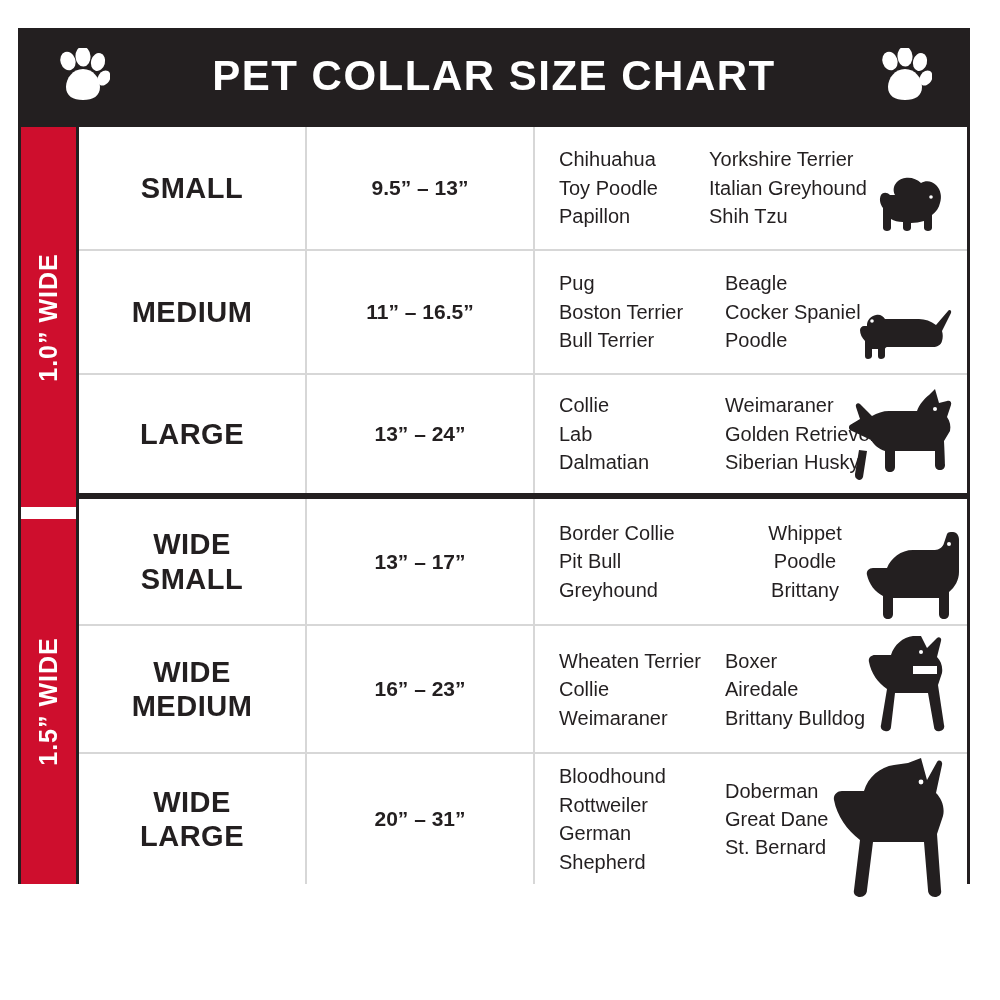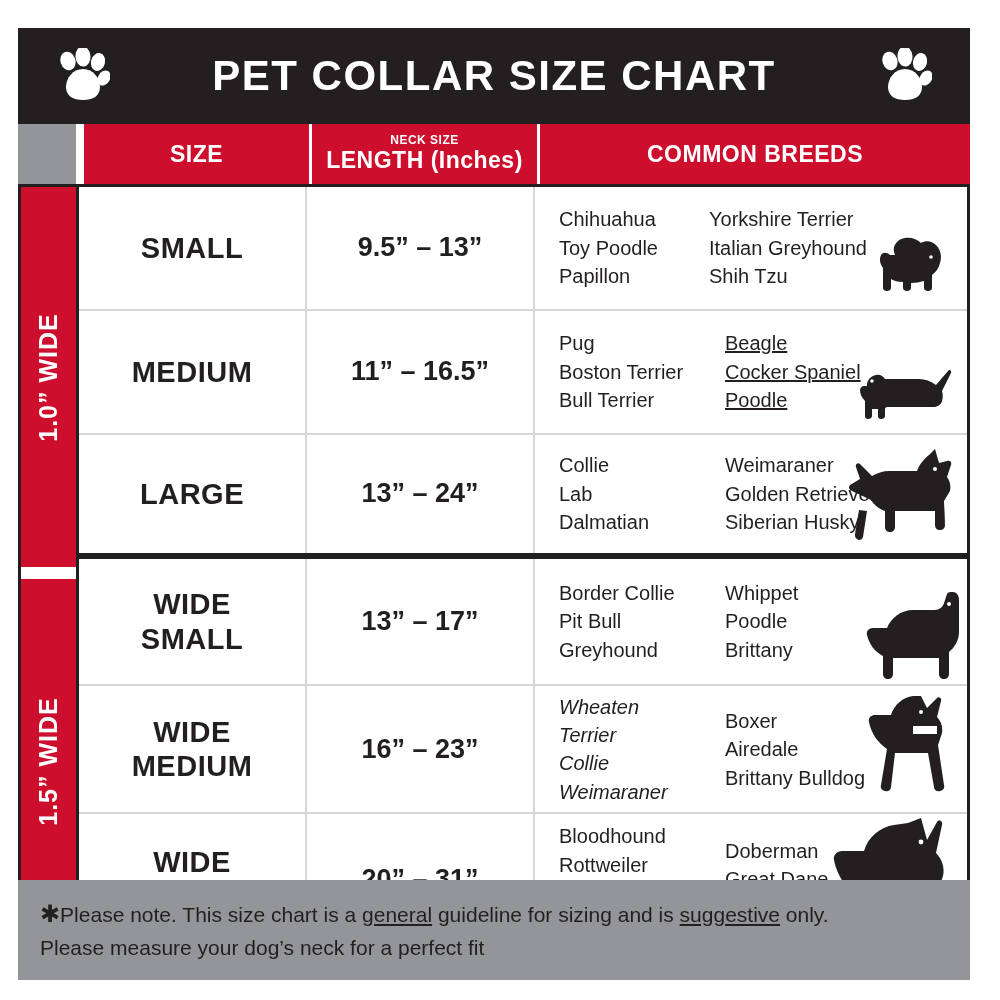--- a/index.html
+++ b/index.html
@@ -157,21 +157,21 @@
     line-height: 1.18;
     border-right: 2px solid #d7d7d7;
     box-sizing: border-box;
   }
   .cell-length {
     width: 228px;
     flex: 0 0 228px;
     display: flex;
     align-items: center;
     justify-content: center;
-    font-size: 27px;
+    font-size: 21px;
     font-weight: bold;
     color: #231f20;
     border-right: 2px solid #d7d7d7;
     box-sizing: border-box;
   }
   .cell-breeds {
     flex: 1;
     position: relative;
     display: flex;
     align-items: center;
@@ -226,34 +226,20 @@
       <div class="header-title">PET COLLAR SIZE CHART</div>
       <svg class="paw right" viewBox="0 0 54 56">
         <ellipse cx="12" cy="13" rx="7.5" ry="9.5" fill="#ffffff" transform="rotate(-18 12 13)"></ellipse>
         <ellipse cx="27" cy="8.5" rx="7.5" ry="10" fill="#ffffff" transform="rotate(-4 27 8.5)"></ellipse>
         <ellipse cx="42" cy="14" rx="7" ry="9" fill="#ffffff" transform="rotate(16 42 14)"></ellipse>
         <ellipse cx="48" cy="30" rx="6" ry="8" fill="#ffffff" transform="rotate(30 48 30)"></ellipse>
         <path d="M27 21c10 0 17 9 17 18 0 9-7 13-17 13S10 48 10 39c0-9 7-18 17-18z" fill="#ffffff"></path>
       </svg>
     </div>
 
-    <div class="colhead">
-      <div class="corner"></div>
-      <div class="gap"></div>
-      <div class="cell c-size">
-        <span>SIZE</span>
-      </div>
-      <div class="cell c-length">
-        <span class="small-label">NECK SIZE</span>
-        <span>LENGTH (Inches)</span>
-      </div>
-      <div class="cell c-breeds">
-        <span>COMMON BREEDS</span>
-      </div>
-    </div>
 
     <div class="body-area">
 
       <div class="side-col">
         <div class="side-band" style="height:380px;">
           <span>1.0” WIDE</span>
         </div>
         <div class="band-gap"></div>
         <div class="side-band" style="flex:1;">
           <span>1.5” WIDE</span>
@@ -283,21 +269,21 @@
 
         <div class="row" style="height:126px;">
           <div class="cell-size">
             <span>MEDIUM</span>
           </div>
           <div class="cell-length">11” – 16.5”</div>
           <div class="cell-breeds">
             <div class="breed-col first" style="white-space:pre-line;">Pug
 Boston Terrier
 Bull Terrier</div>
-            <div class="breed-col second" style="white-space:pre-line;text-decoration:underline;">Beagle
+            <div class="breed-col second" style="white-space:pre-line;">Beagle
 Cocker Spaniel
 Poodle</div>
             <svg class="dog" width="108" height="74" viewBox="0 0 108 74">
               <path fill="#231f20" d="M14 30c0-5 4-9 9-10 4-1 7 1 9 4h34c6 0 12 2 17 6l12-14c1-2 4-1 3 2l-9 18c1 3 1 7 0 10-1 4-5 6-9 6H34c-1 0-2 1-2 2v7c0 2-2 3-4 3s-3-1-3-3v-7h-6v7c0 2-2 3-4 3s-3-1-3-3V46c-3-3-5-7-5-11 0-2 2-4 4-4h3z"></path>
               <circle cx="19" cy="26" r="1.8" fill="#ffffff"></circle>
             </svg>
           </div>
         </div>
 
         <div class="row thick-bottom" style="height:126px;">
@@ -323,38 +309,38 @@
         <div class="row" style="height:130px;">
           <div class="cell-size">
             <span>WIDE</span>
             <span>SMALL</span>
           </div>
           <div class="cell-length">13” – 17”</div>
           <div class="cell-breeds">
             <div class="breed-col first" style="white-space:pre-line;">Border Collie
 Pit Bull
 Greyhound</div>
-            <div class="breed-col second" style="white-space:pre-line;">Whippet
+            <div class="breed-col second" style="white-space:pre-line;text-align:center;">Whippet
 Poodle
 Brittany</div>
             <svg class="dog" width="104" height="94" viewBox="0 0 104 94">
               <path fill="#231f20" d="M96 6c4 0 6 4 6 8v32c0 8-4 15-10 20v22c0 3-2 5-5 5s-5-2-5-5V72H36v16c0 3-2 5-5 5s-5-2-5-5V70c-8-4-14-12-16-21-1-4 2-7 6-7h14c4-10 14-18 26-18h22c4 0 8-3 9-7l3-9c1-2 3-2 6-2z"></path>
               <circle cx="92" cy="18" r="2" fill="#ffffff"></circle>
             </svg>
           </div>
         </div>
 
         <div class="row" style="height:130px;">
           <div class="cell-size">
             <span>WIDE</span>
             <span>MEDIUM</span>
           </div>
           <div class="cell-length">16” – 23”</div>
           <div class="cell-breeds">
-            <div class="breed-col first" style="white-space:pre-line;font-style:italic;">Wheaten Terrier
+            <div class="breed-col first" style="white-space:pre-line;">Wheaten Terrier
 Collie
 Weimaraner</div>
             <div class="breed-col second" style="white-space:pre-line;">Boxer
 Airedale
 Brittany Bulldog</div>
             <svg class="dog" width="110" height="112" viewBox="0 0 110 112">
               <path fill="#231f20" d="M70 0l6 12 10-10c2-2 5 0 4 3l-4 16c4 4 6 10 5 16l-4 12 6 40c1 3-1 6-4 6-3 1-6-1-6-4l-6-34H44l-4 34c0 3-3 5-6 4-3 0-5-3-4-6l6-36c-9-6-16-16-18-27-1-4 2-7 6-7h16c3-10 12-18 22-19l8-1z"></path>
               <rect x="62" y="30" width="24" height="8" fill="#ffffff"></rect>
               <circle cx="70" cy="16" r="2" fill="#ffffff"></circle>
             </svg>
@@ -377,21 +363,15 @@
             <svg class="dog" width="144" height="150" viewBox="0 0 144 150" style="bottom:-22px;">
               <path fill="#231f20" d="M104 2l6 22 10-18c2-3 6-1 5 3l-6 28c6 6 9 15 7 23l-6 18 4 56c1 4-2 7-6 7s-7-3-7-7l-4-48H56l-6 48c0 4-3 7-7 7s-7-3-6-7l6-50C30 74 20 60 17 44c-1-5 3-9 8-9h22c4-14 16-24 30-26l14-2 13-5z"></path>
               <circle cx="104" cy="26" r="2.4" fill="#ffffff"></circle>
             </svg>
           </div>
         </div>
 
       </div>
     </div>
 
-    <div class="footer">
-      <div>
-        <span class="asterisk">✱</span><span>Please note. This size chart is a </span><u>general</u><span> guideline for sizing and is </span><u>suggestive</u><span> only.</span>
-      </div>
-      <div>Please measure your dog’s neck for a perfect fit</div>
-    </div>
 
   </div>
 </div>
 
 </body></html>

